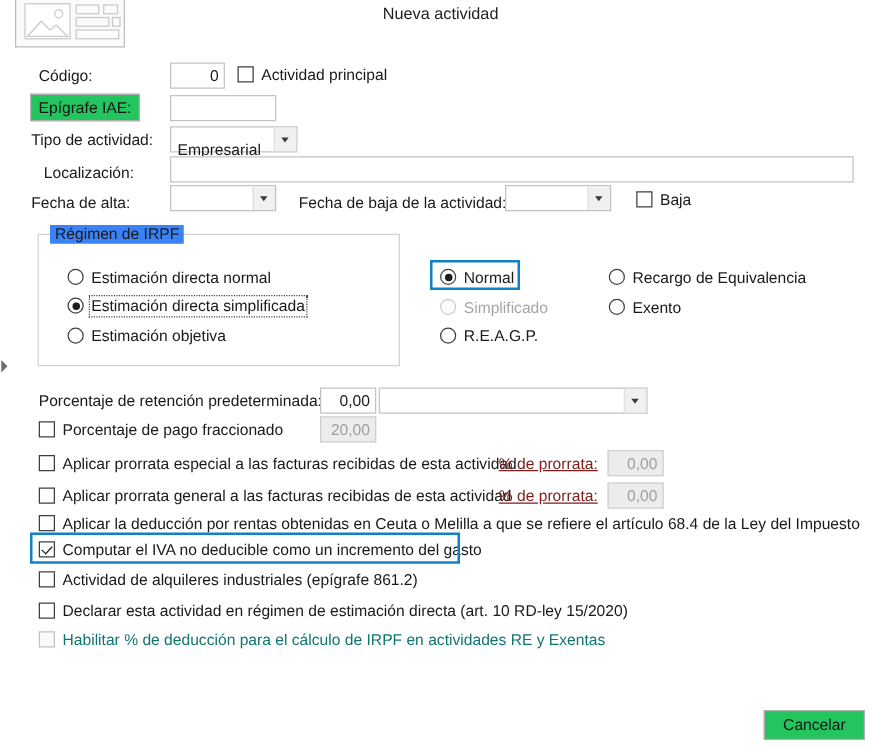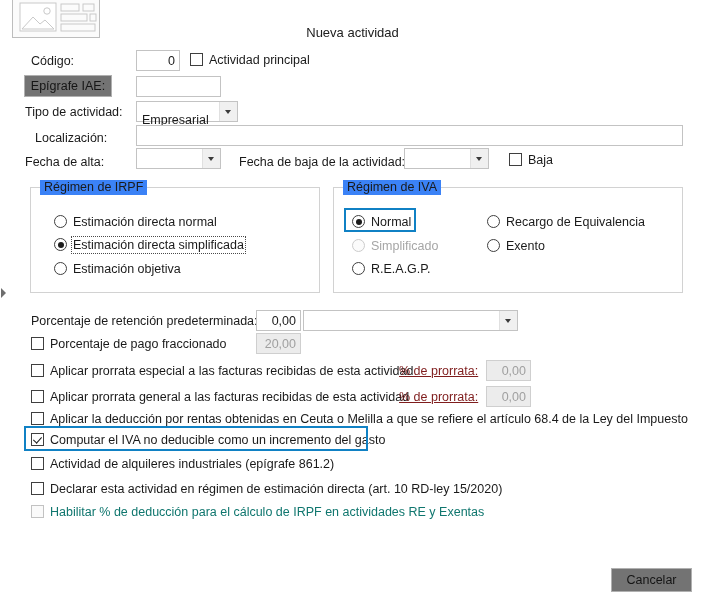--- a/index.html
+++ b/index.html
@@ -35,21 +35,20 @@
   .header-icon svg { display: block; }
 
   .page-title {
     position: absolute;
     left: 0;
     top: 3px;
     width: 705px;
     text-align: center;
     font-size: 13px;
     color: #202020;
-    margin-top: 22px;
   }
 
   
   .lbl {
     position: absolute;
     font-size: 12.5px;
     color: #1a1a1a;
     white-space: nowrap;
     line-height: 16px;
   }
@@ -107,21 +106,21 @@
     width: 0; height: 0;
     border-left: 3.5px solid transparent;
     border-right: 3.5px solid transparent;
     border-top: 4px solid #3a3a3a;
   }
 
   .btn {
     position: absolute;
     box-sizing: border-box;
     border: 1px solid #b0b0b0;
-    background: #737373;
+    background: #22c55e;
     font-family: "Liberation Sans", sans-serif;
     font-size: 12.5px;
     color: #151515;
     text-align: center;
     line-height: 22px;
     height: 24px;
     cursor: default;
   }
 
   
@@ -312,23 +311,20 @@
   </div>
   <div class="rb" style="left:54px; top:237px;">
     <span class="circ on"></span>
     <span class="txt focus">Estimación directa simplificada</span>
   </div>
   <div class="rb" style="left:54px; top:261px;">
     <span class="circ"></span>
     <span class="txt">Estimación objetiva</span>
   </div>
 
-  <div class="gbox" style="left:333px; top:187px; width:350px; height:106px;">
-    <span class="gtitle">Régimen de IVA</span>
-  </div>
   <div class="rb" style="left:352px; top:214px;">
     <span class="circ on"></span>
     <span class="txt">Normal</span>
   </div>
   <div class="hl" style="left:344px; top:208px; width:72px; height:24px;"></div>
 
   <div class="rb" style="left:487px; top:214px;">
     <span class="circ"></span>
     <span class="txt">Recargo de Equivalencia</span>
   </div>

